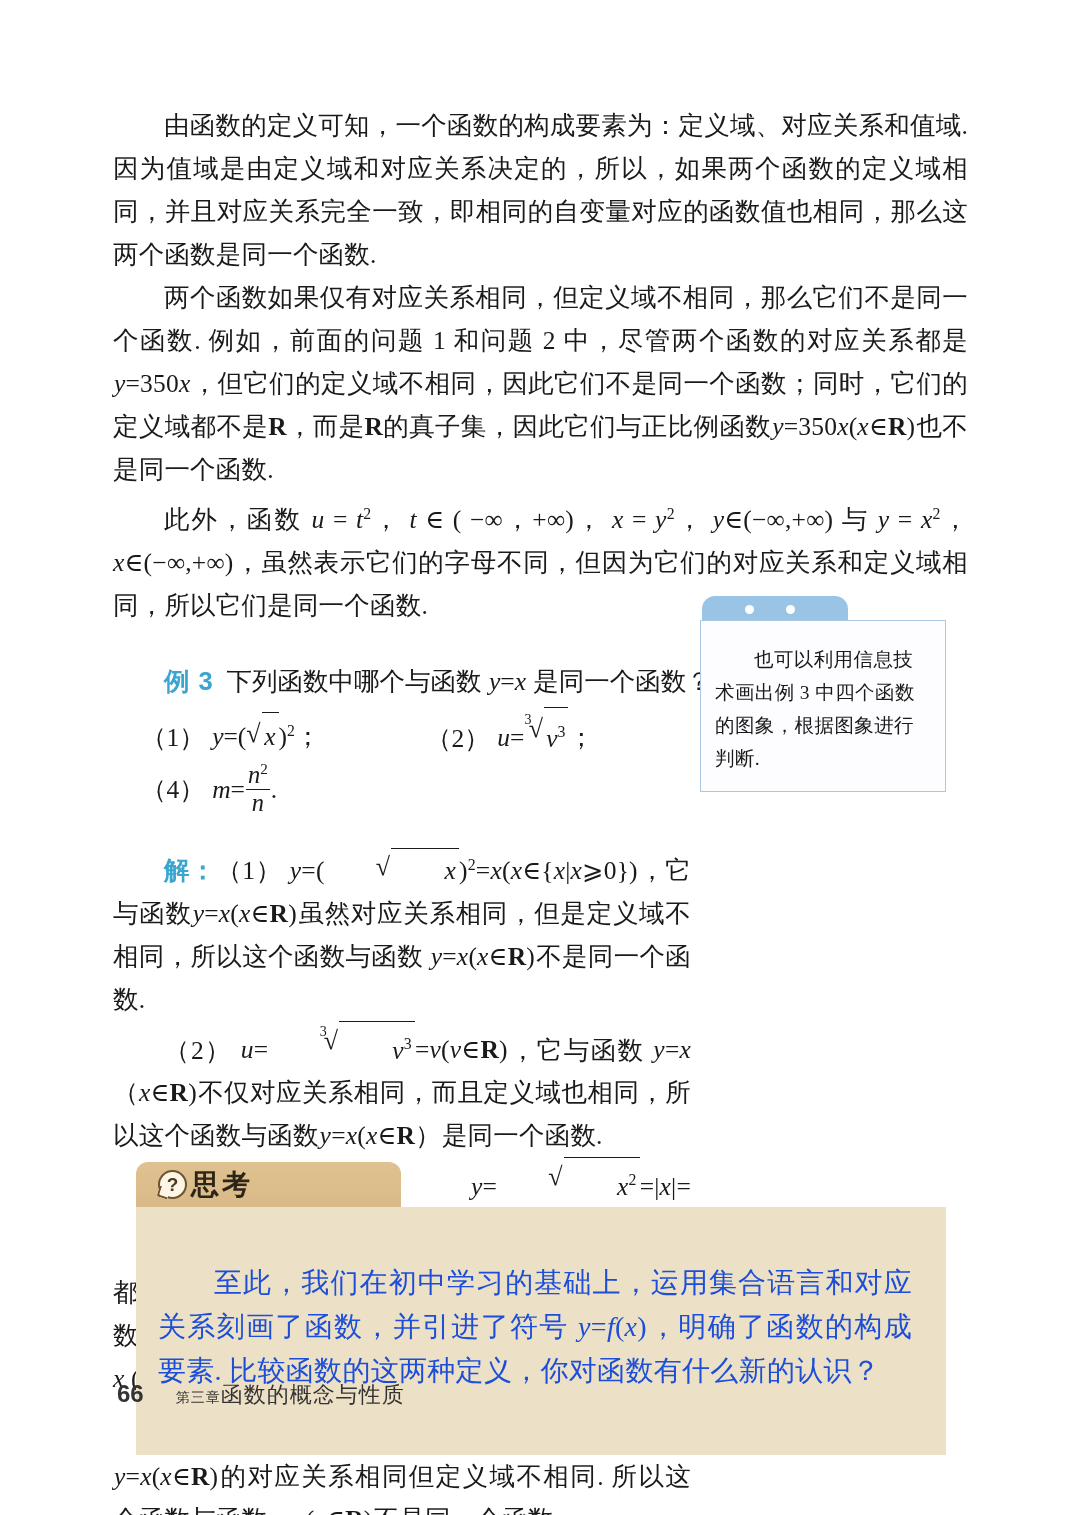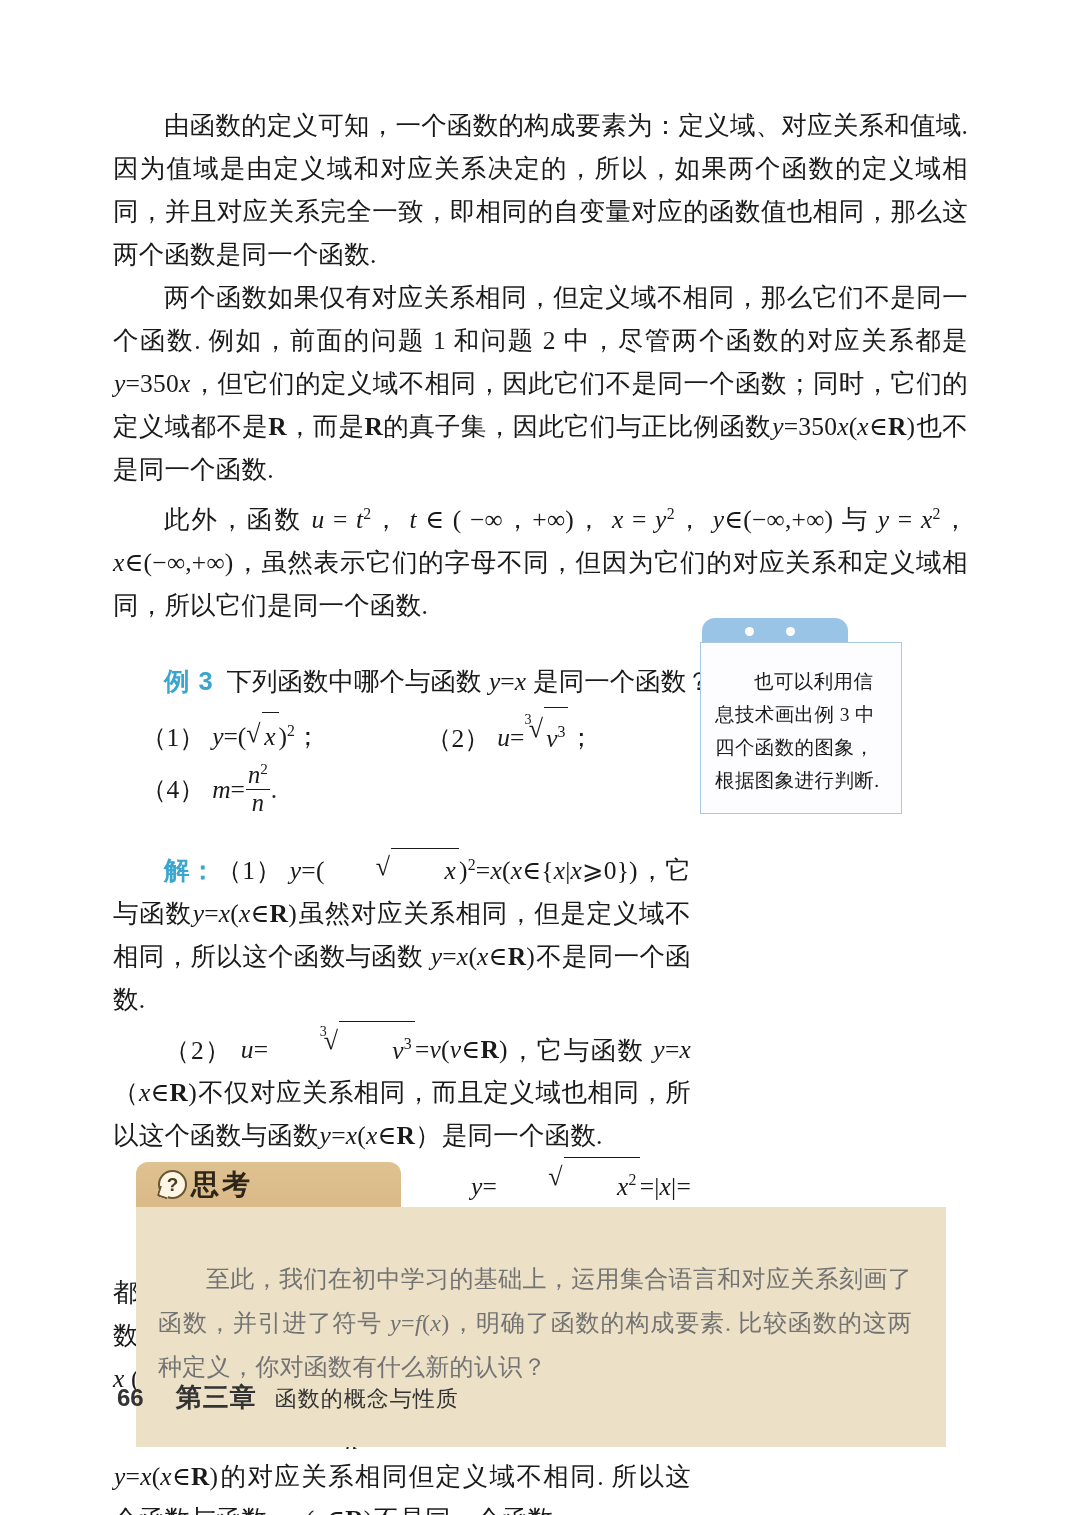--- a/index.html
+++ b/index.html
@@ -151,22 +151,22 @@
   .sol-block { margin-top: 26px; }
   .sol-narrow {
     width: 578px;
   }
   .sol-wide { width: 578px; }
 
   
   .note {
     position: absolute;
     left: 700px;
-    top: 618px;
-    width: 202px;
+    top: 596px;
+    width: 246px;
   }
   .note-tab {
     position: relative;
     width: 146px;
     height: 26px;
     background: #9ac4e6;
     border-radius: 13px 13px 0 0;
     margin-left: 2px;
   }
   .note-dot {
@@ -249,49 +249,47 @@
     color: #2e2519;
     letter-spacing: 3px;
   }
   .think-body {
     background: #ece0c6;
     padding: 26px 34px 34px 22px;
     box-sizing: border-box;
     min-height: 150px;
   }
   .think-text {
-    font-size: 24px;
+    font-size: 28px;
     line-height: 44px;
     text-indent: 2em;
     text-align: justify;
     text-justify: inter-ideograph;
-    color: #737373;
+    color: #1d4ed8;
     letter-spacing: 0.3px;
   }
 
   
   .footer {
     position: absolute;
     left: 117px;
     top: 1380px;
     display: flex;
     align-items: baseline;
     color: #333;
   }
   .footer .pnum {
     font-family: "Liberation Sans", "DejaVu Sans", sans-serif;
     font-size: 24px;
     font-weight: bold;
     margin-right: 32px;
   }
   .footer .chap {
-    font-size: 26px;
+    font-size: 14px;
     letter-spacing: 1px;
-    margin-right: 18px;
-    font-weight: bold;
   }
   .footer .ftitle {
     font-size: 22px;
     letter-spacing: 1px;
   }
 </style>
 </head>
 <body>
 
 <div class="page">

